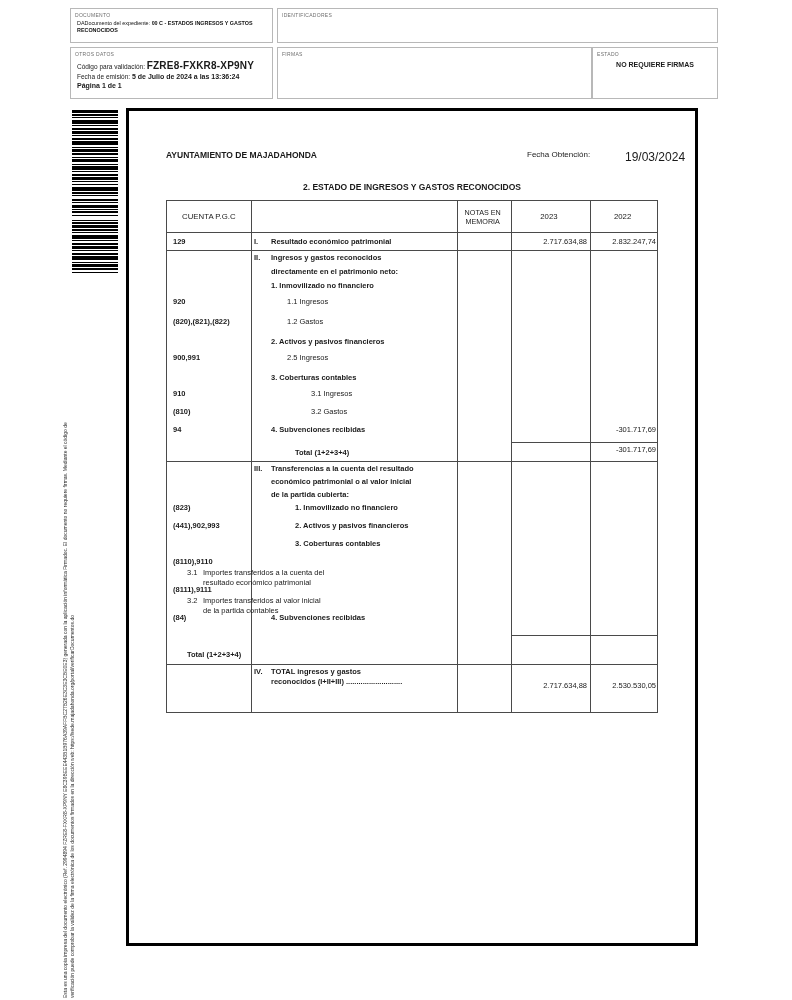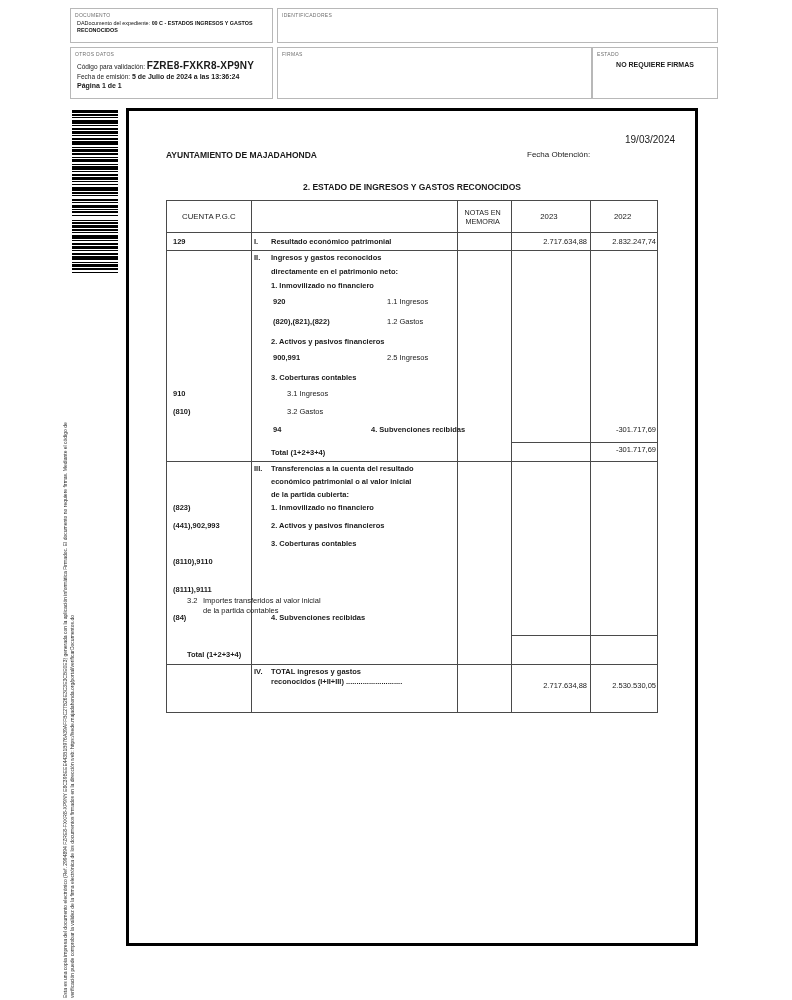--- a/index.html
+++ b/index.html
@@ -28,39 +28,39 @@
   #barcode { position:absolute; left:72px; top:110px; width:46px; height:163px; overflow:hidden; }
   
   #side-text { position:absolute; left:62px; top:998px; width:700px;
     transform:rotate(-90deg); transform-origin:0 0;
     font-size:5px; line-height:7px; color:#2a2a2a; white-space:nowrap; }
   
   #page { position:absolute; left:126px; top:108px; width:572px; height:838px;
     border:3px solid #000; background:#fff; }
   #entity { position:absolute; left:37px; top:39px; font-size:8.5px; font-weight:bold; }
   #fecha-obt { position:absolute; left:398px; top:39px; font-size:8px; }
-  #fecha-obt-val { position:absolute; left:496px; top:23px; font-size:10px; }
+  #fecha-obt-val { position:absolute; left:496px; top:39px; font-size:12px; }
   #doc-title { position:absolute; left:0; top:71px; width:566px; text-align:center;
     font-size:8.5px; font-weight:bold; }
   
   #fin-table { position:absolute; left:37px; top:89px; width:492px; height:513px;
     border:1px solid #4a4a4a; font-size:7.5px; }
   .vb { position:absolute; top:0; bottom:0; width:1px; background:#4a4a4a; }
   #vb1{left:84px;} #vb2{left:290px;} #vb3{left:344px;} #vb4{left:423px;}
   .sect { position:relative; border-bottom:1px solid #4a4a4a; }
   .sect.last { border-bottom:none; }
   
   #thead { height:32px; display:flex; }
   #thead .hc { display:flex; align-items:center; justify-content:center; text-align:center; font-size:7.8px; }
   .wc1{width:84px;} .wc2{width:206px;} .wc3{width:54px;} .wc4{width:79px;} .wc5{width:69px;}
   #thead .wc3 { font-size:7.2px; line-height:9px; }
   
   .line { position:relative; display:flex; align-items:flex-start; }
-  .h13{height:13px;} .h14{height:14px;} .h16{height:16px;} .h18{height:18px;}
-  .h20{height:20px;justify-content:center;} .h25{height:25px;} .h28{height:28px;flex-direction:column;}
+  .h13{height:13px;} .h14{height:14px;} .h16{height:16px;} .h18{height:18px;gap:24px;}
+  .h20{height:20px;} .h25{height:25px;} .h28{height:28px;flex-direction:column;}
   .lc1 { width:84px; padding:2px 0 0 6px; font-weight:bold; flex:none; }
   .lc2 { width:206px; padding:2px 0 0 3px; display:flex; align-items:flex-start; flex:none; }
   .rn { width:17px; font-weight:bold; flex:none; }
   .sn { width:16px; flex:none; }
   .b  { font-weight:bold; }
   .lv4 { position:absolute; left:344px; top:0; width:79px; text-align:right; padding:2px 3px 0 0; }
   .lv5 { position:absolute; left:423px; top:0; width:69px; text-align:right; padding:2px 3px 0 0; }
   .u45 { position:absolute; left:344px; right:0; bottom:0; border-bottom:1px solid #4a4a4a; }
   .pt3 > .lc2, .pt3 > .lc1 { padding-top:5px; }
   .pt10 > .lc2 { padding-top:12px; }
@@ -373,20 +373,25 @@
         </div>
         <div class="line h18">
           <div class="lc1"></div>
           <div class="lc2 b">
               <span class="rn"></span>
               <span>3. Coberturas contables</span>
             </div>
         </div>
         <div class="line h28">
           <div class="lc1">(8110),9110</div>
+          <div class="lc2">
+              <span class="rn"></span>
+              <span class="sn">3.1</span>
+              <span class="wrap2"><span>Importes transferidos a la cuenta del</span><br><span>resultado económico patrimonial</span></span>
+            </div>
         </div>
         <div class="line h28">
           <div class="lc1">(8111),9111</div>
           <div class="lc2">
               <span class="rn"></span>
               <span class="sn">3.2</span>
               <span class="wrap2"><span>Importes transferidos al valor inicial</span><br><span>de la partida contables</span></span>
             </div>
         </div>
         <div class="line h25">

